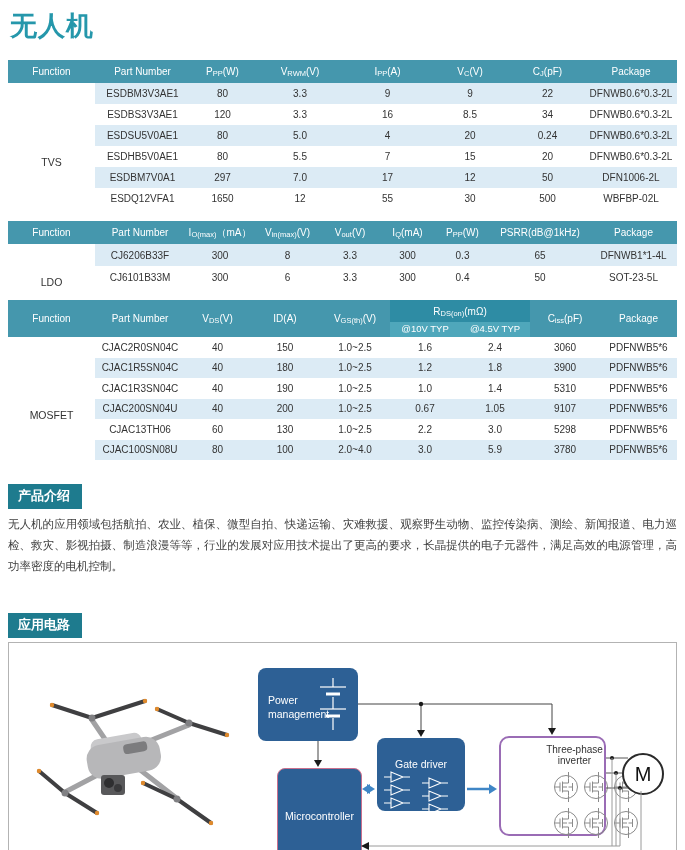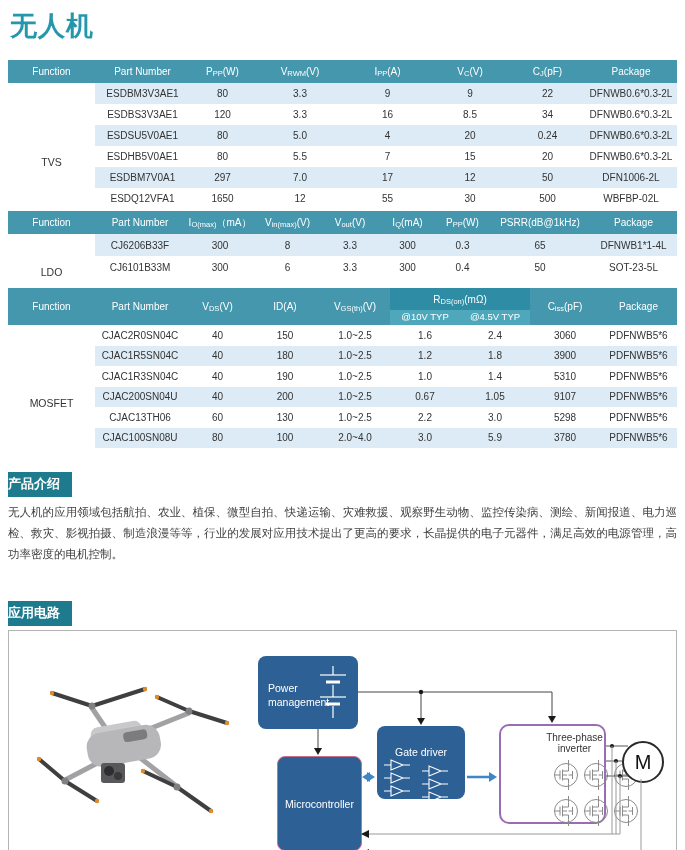--- a/index.html
+++ b/index.html
@@ -3,21 +3,21 @@
 <meta charset="utf-8">
 <style>
   html,body{margin:0;padding:0;background:#fff;}
   .page{position:relative;width:685px;height:850px;background:#fff;overflow:hidden;
         font-family:"Liberation Sans",sans-serif;}
   .title{margin:8px 0 0 10px;font-size:27px;font-weight:bold;color:#2597ab;letter-spacing:1px;}
 
   
   .tbl{margin-left:8px;margin-right:8px;width:669px;font-size:10px;color:#333;}
   .tvs{margin-top:16px}.ldo{margin-top:2px}.mos{margin-top:10px}
-  .thead{display:grid;background:#4597ad;color:#fff;}
+  .thead{display:grid;background:#4597ad;color:#fff;margin-top:12px;}
   .th{display:flex;align-items:center;justify-content:center;text-align:center;line-height:1.1;font-size:10px;}
   .sb{font-size:7.5px;transform:translateY(2.5px);}
   .tbody{display:flex;}
   .func{width:87px;display:flex;align-items:center;justify-content:center;font-size:10.5px;color:#333;background:#fff;margin-top:32px;}
   .rows{flex:1;display:flex;flex-direction:column;}
   .trow{display:grid;background:#fff;}
   .tint{background:#dcebf5;}
   .td{display:flex;align-items:center;justify-content:center;text-align:center;}
 
   .tvs .thead{grid-template-columns:87px 95px 65px 90px 85px 80px 75px 92px;height:23px;}
@@ -30,21 +30,21 @@
   .mos .c5{grid-column:5}.mos .c8{grid-column:8}.mos .c9{grid-column:9}
   .mos .r2{grid-row:1/3;}
   .rds-group{grid-column:6/8;grid-row:1;background:#2e8ca4;}
   .sub-h{grid-row:2;background:#4fa7bb;font-size:9.5px;}
   .sub-h.s6{grid-column:6}.sub-h.s7{grid-column:7}
 
   
   .badge-wrap{margin:24px 0 0 8px;height:21px;}
   .badge-wrap.second{margin-top:36px;}
   .badge{display:inline-block;position:relative;background:#1e7b8e;color:#fff;font-size:13px;
-         font-weight:bold;padding:3px 12px 4px 0;}
+         font-weight:bold;padding:3px 12px 4px 10px;}
   .badge::after{content:"";position:absolute;right:-11px;top:4px;height:100%;width:16px;
                 background:#8fb3bf;transform:skewX(-32deg);z-index:-1;}
 
   .body-text{margin:9px 8px 0;font-size:11.5px;line-height:21px;color:#3f3f3f;text-align:justify;}
 
   
   .circuit-box{position:relative;margin:8px 8px 0;width:667px;height:240px;border:1px solid #b3b3b3;background:#fff;}
   .blk{position:absolute;background:#2d6095;border-radius:8px;color:#fff;font-size:10.5px;}
   .power{left:249px;top:25px;width:100px;height:73px;}
   .power .blk-label{position:absolute;left:10px;top:25px;width:58px;line-height:1.35;}

